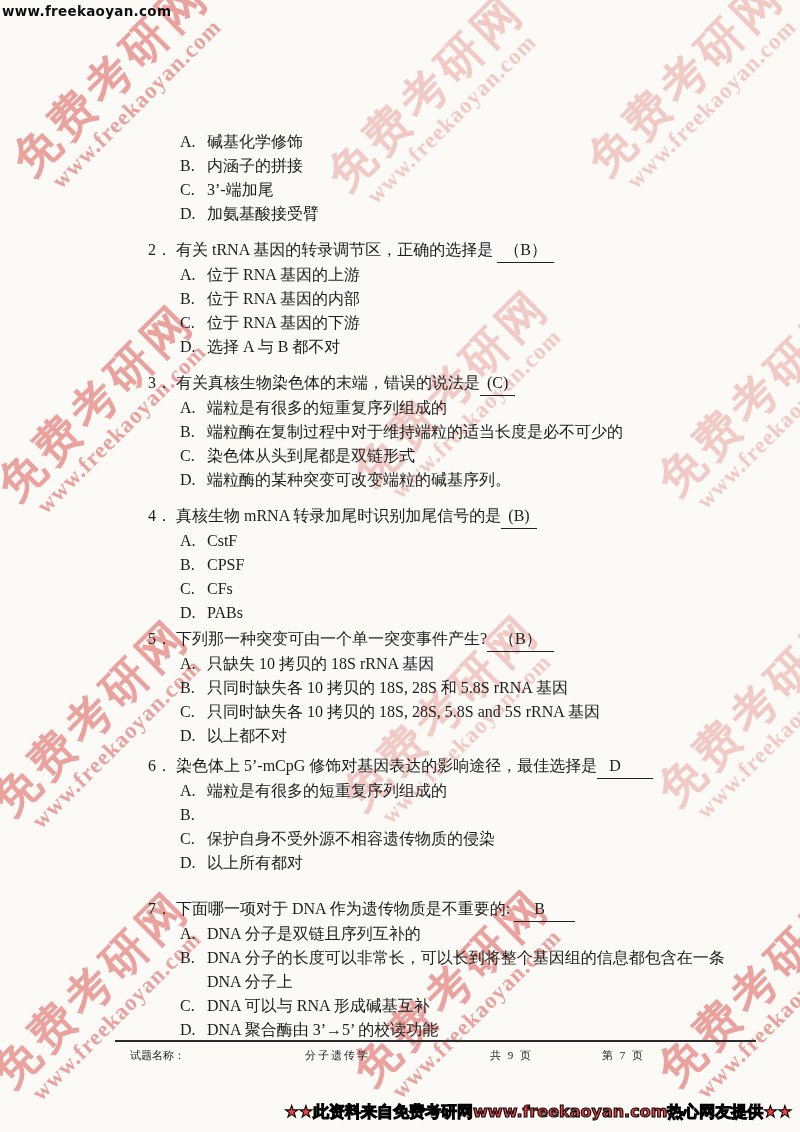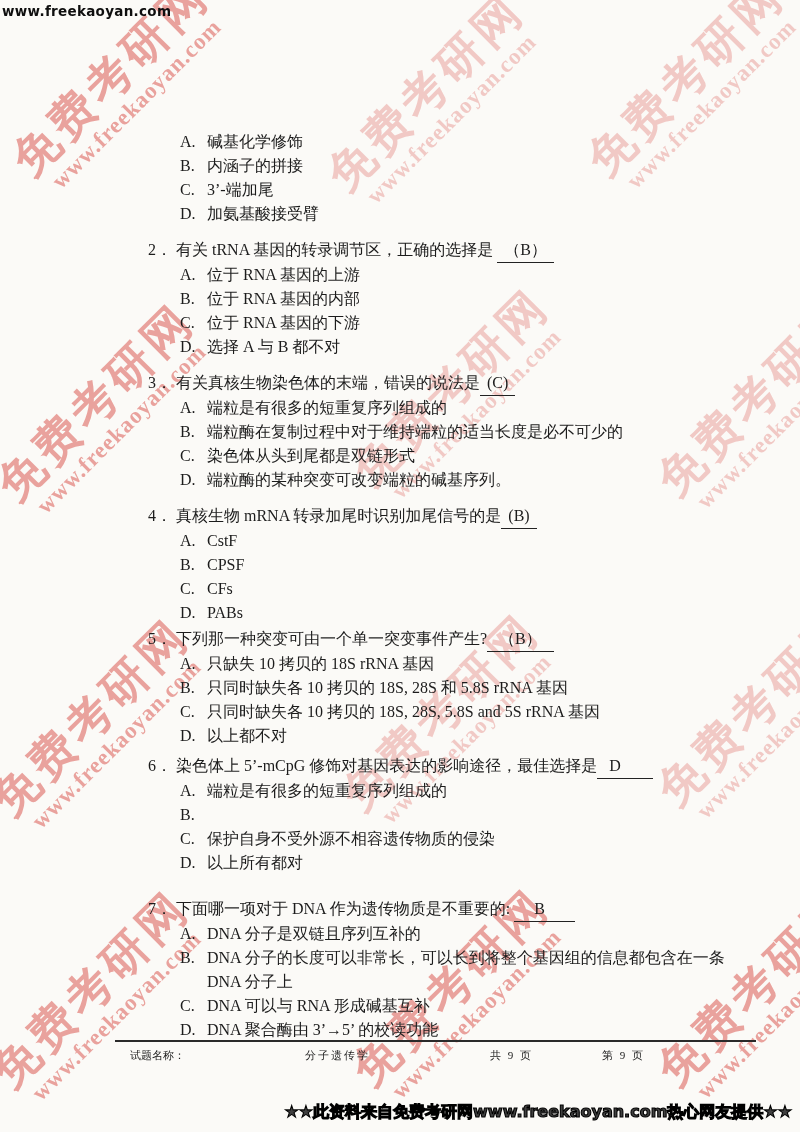--- a/index.html
+++ b/index.html
@@ -50,21 +50,21 @@
   .footer{position:absolute;left:130px;top:1048px;width:650px;height:22px;font-size:11px;z-index:4;}
   .footer span{position:absolute;top:0;white-space:nowrap;}
   .f-label{left:0;}
   .f-subject{left:175px;letter-spacing:2px;}
   .f-total{left:360px;letter-spacing:2px;text-align:center;}
   .f-current{left:472px;letter-spacing:2px;}
   
   .credit{
     position:absolute;top:1102px;right:8px;z-index:5;white-space:nowrap;
     font-family:"DejaVu Sans",sans-serif;font-weight:bold;font-size:16px;
-    color:#404040;-webkit-text-stroke:1.1px #000;
+    color:#ef4444;-webkit-text-stroke:1.1px #000;
   }
 </style>
 </head>
 <body>
 
 <div class="wm strong" style="left:-50px;top:50px;">
   <div class="cjk">免费考研网</div>
   <div class="url">www.freekaoyan.com</div>
 </div>
 <div class="wm" style="left:265px;top:65px;">
@@ -284,16 +284,16 @@
     </div>
   </div>
 
 </div>
 
 <div class="rule"></div>
 <div class="footer">
   <span class="f-label">试题名称：</span>
   <span class="f-subject">分子遗传学</span>
   <span class="f-total">共 9 页</span>
-  <span class="f-current">第 9 页</span>
+  <span class="f-current">第 7 页</span>
 </div>
 
 <div class="credit">★★此资料来自免费考研网www.freekaoyan.com热心网友提供★★</div>
 
 </body></html>

